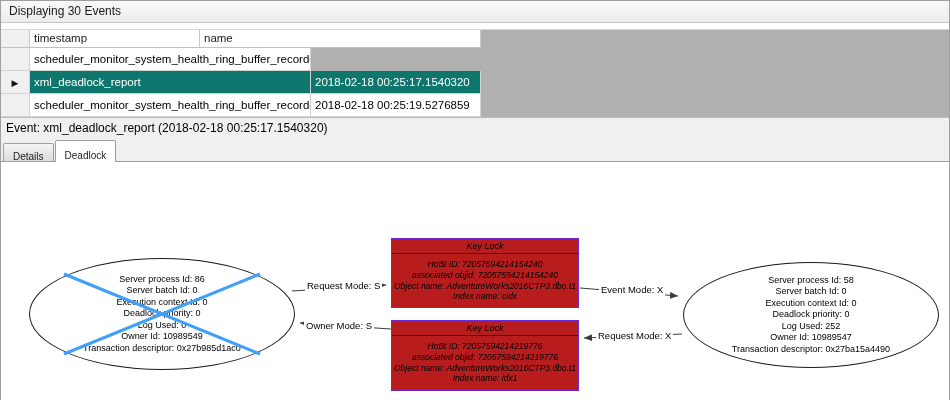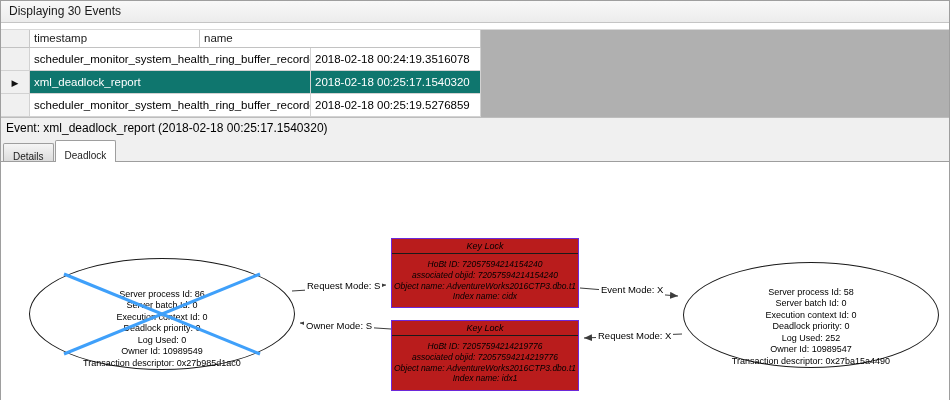--- a/index.html
+++ b/index.html
@@ -49,21 +49,21 @@
     background:linear-gradient(#f5f5f5,#dcdcdc); margin-right:1px; cursor:default;
   }
   .tab.active { height:22px; line-height:21px; background:#ffffff; margin-bottom:-1px; position:relative; z-index:3; }
 
   
   .graph-panel { height:240px; background:#ffffff; border-top:1px solid #9e9e9e; position:relative; }
   .edges { position:absolute; left:0; top:0; z-index:2; pointer-events:none; }
 
   .pnode {
     position:absolute; z-index:1; border:1px solid #1a1a1a; border-radius:50%;
-    background:#ffffff; display:flex; flex-direction:column; justify-content:flex-end;
+    background:#ffffff; display:flex; flex-direction:column; justify-content:center;
     text-align:center; font-size:9px; line-height:11.5px; color:#000;
   }
   .lnode { position:absolute; z-index:1; border:1px solid #6d28d9; background:#b91c1c;font-style:italic; }
   .lnode-title { height:15px; line-height:15px; text-align:center; font-size:9px; border-bottom:1px solid #1a1a1a; }
   .lnode-body { height:53px; display:flex; flex-direction:column; justify-content:center; text-align:center; font-size:8.5px; line-height:10.8px; color:#000; white-space:nowrap; }
   .elabel { position:absolute; z-index:3; background:#ffffff; font-size:9.5px; color:#000; padding:0 2px; line-height:12px; white-space:nowrap; }
 </style>
 </head>
 <body>
 
@@ -79,21 +79,20 @@
     <div class="grid-header-row">
       <div class="cell rowhdr hdr"></div>
       <div class="cell col-ts hdr">timestamp</div>
       <div class="cell col-name hdr">name</div>
       <div class="cell fill"></div>
     </div>
 
     <div class="grid-row">
       <div class="cell rowhdr"></div>
       <div class="cell col-name">scheduler_monitor_system_health_ring_buffer_recorded</div>
-      <div class="cell col-ts">2018-02-18 00:24:19.3516078</div>
       <div class="cell fill"></div>
     </div>
 
     <div class="grid-row selected">
       <div class="cell rowhdr">
         <span class="row-arrow">▶</span>
       </div>
       <div class="cell col-name">xml_deadlock_report</div>
       <div class="cell col-ts">2018-02-18 00:25:17.1540320</div>
       <div class="cell fill"></div>

